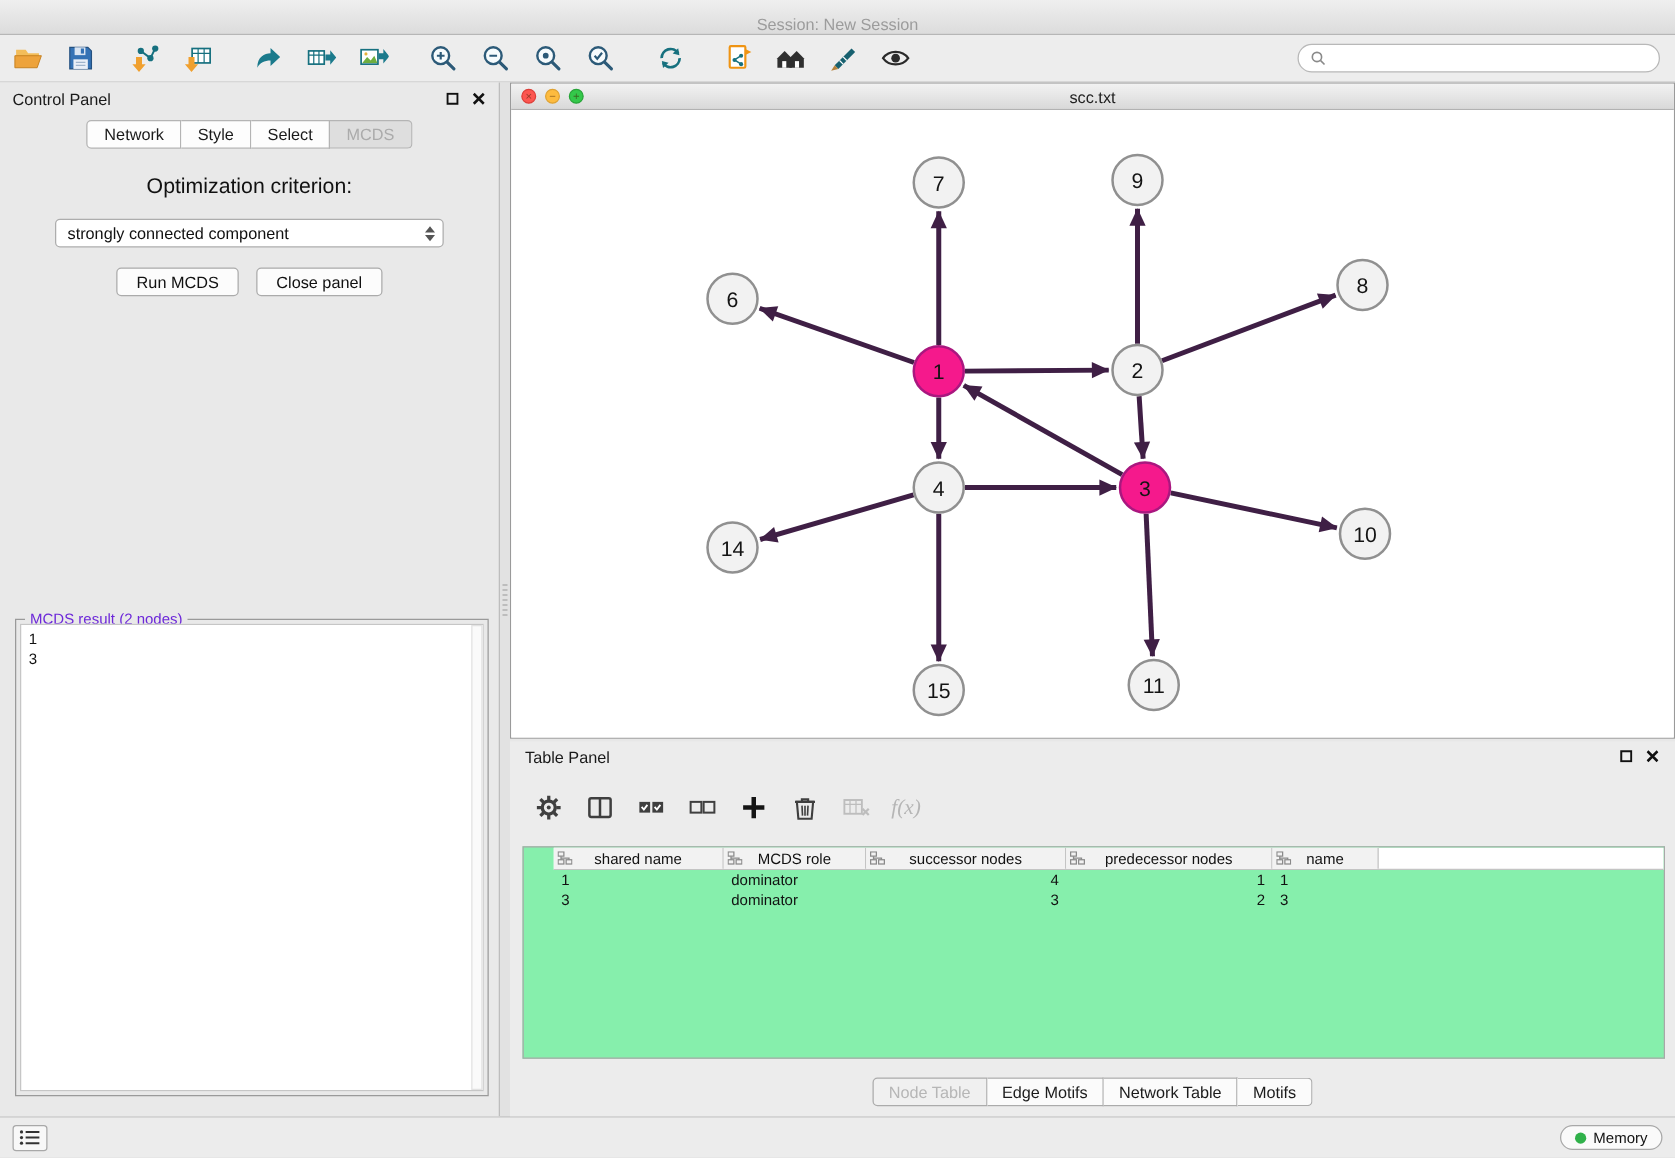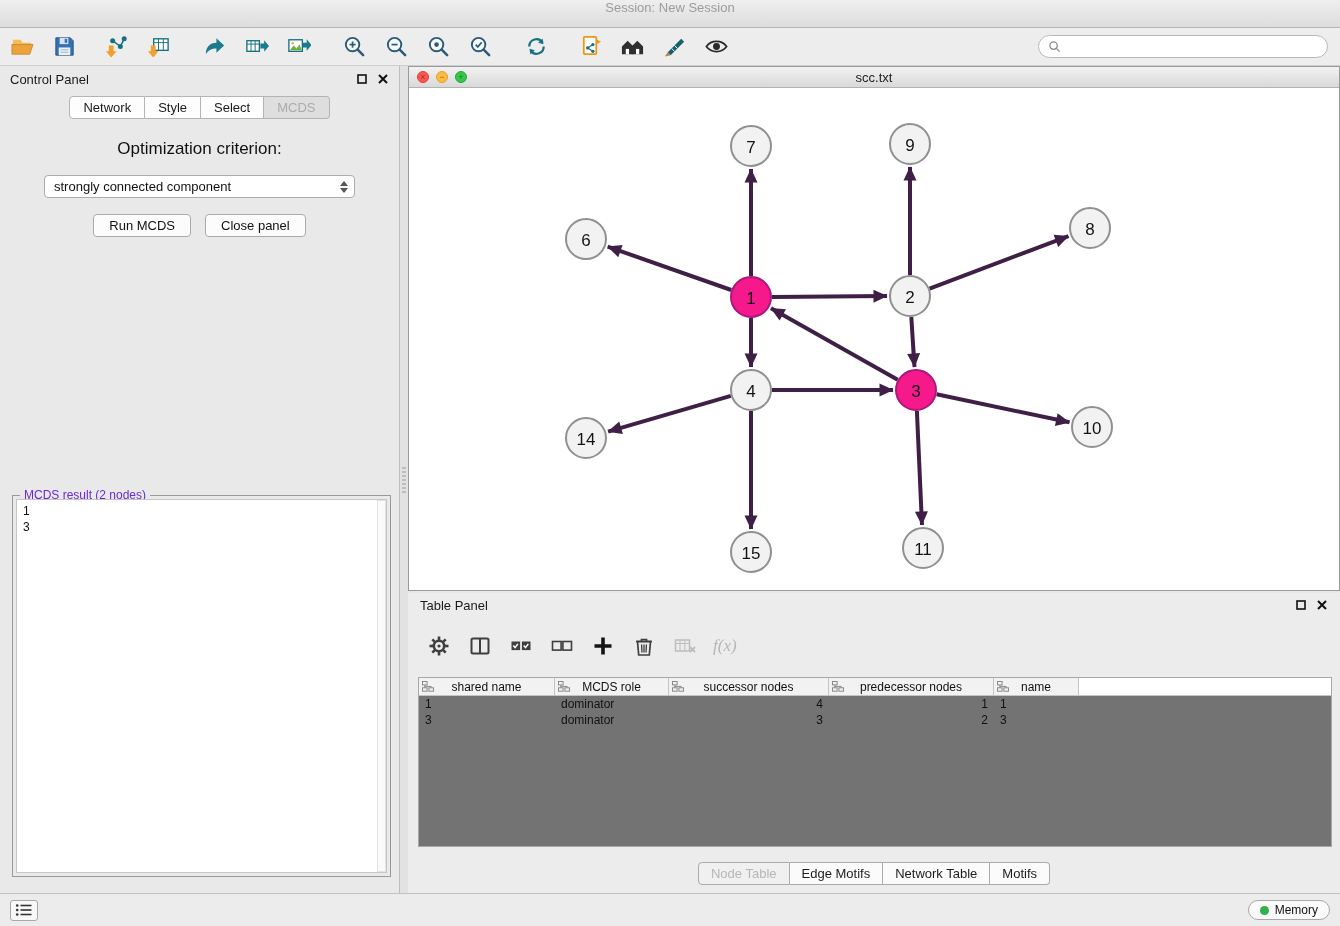--- a/index.html
+++ b/index.html
@@ -2,21 +2,21 @@
 <html><head>
 <meta charset="utf-8">
 <style>
   * { margin:0; padding:0; box-sizing:border-box; }
   html,body { width:1340px; height:926px; overflow:hidden; }
   body { font-family:"Liberation Sans","DejaVu Sans",sans-serif; background:#e4e4e4; }
   .app { width:1340px; height:926px; display:flex; flex-direction:column; background:#e7e7e7; }
 
   
   .titlebar { height:28px; background:linear-gradient(#efefef,#dcdcdc); border-bottom:1px solid #b6b6b6;
-    display:flex; align-items:flex-start; justify-content:center; font-size:13px; color:#9c9c9c; flex:0 0 auto; }
+    display:flex; align-items:flex-end; justify-content:center; font-size:13px; color:#9c9c9c; flex:0 0 auto; }
 
   
   .toolbar { height:38px; background:#ededed; border-bottom:1px solid #cfcfcf; display:flex; align-items:center; flex:0 0 auto; }
   .tb-group { display:flex; gap:14px; align-items:center; }
   .tb-icon { width:28px; height:28px; display:flex; align-items:center; justify-content:center; cursor:pointer; }
   .tb-icon svg { width:25px; height:25px; display:block; }
   .search-wrap { margin-left:auto; margin-right:12px; width:290px; height:23px; background:#fff; border:1px solid #b8b8b8;
     border-radius:12px; display:flex; align-items:center; padding:0 9px; gap:5px; }
   .search-wrap input { border:none; outline:none; flex:1; font-size:13px; background:transparent; font-family:inherit; }
 
@@ -68,21 +68,21 @@
   #network-svg { flex:1; width:100%; display:block; background:#fff; }
   #network-svg text { font-family:"Liberation Sans","DejaVu Sans",sans-serif; }
 
   
   .table-panel { flex:1; position:relative; background:#ececec; min-height:0; }
   .tp-header { height:24px; display:flex; align-items:center; padding:0 12px; font-size:13px; color:#1a1a1a; }
   .tp-toolbar { height:58px; display:flex; align-items:center; padding-left:18px; gap:15px; }
   .tp-icon { width:26px; height:26px; display:flex; align-items:center; justify-content:center; cursor:pointer; }
   .tp-icon svg { width:24px; height:24px; display:block; }
   .fx { font-family:"Liberation Serif","DejaVu Serif",serif; font-style:italic; font-size:17px; color:#b5b5b5; }
-  .table-area { position:absolute; top:84px; left:10px; right:8px; height:170px; background:#737373; border:1px solid #a8a8a8; overflow:hidden; }
+  .table-area { position:absolute; top:84px; left:10px; right:8px; height:170px; background:#86efac; border:1px solid #a8a8a8; overflow:hidden;padding-left:24px; }
   .th-row { display:flex; height:18px; background:#fff; border-bottom:1px solid #c4c4c4; }
   .th-cell { position:relative; background:#f2f2f2; border-right:1px solid #c4c4c4; display:flex; align-items:center;
     justify-content:center; font-size:12px; color:#111; flex:0 0 auto; cursor:pointer; }
   .th-icon { position:absolute; left:3px; top:3px; display:flex; }
   .trow { display:flex; height:16px; align-items:center; font-size:12px; color:#111; cursor:default; }
   .tcell { padding:0 6px; flex:0 0 auto; overflow:hidden; white-space:nowrap; }
   .table-tabs { position:absolute; bottom:8px; left:0; right:0; display:flex; justify-content:center; }
   .seg-tab { padding:3px 12px; font-size:13px; background:#fbfbfb; border:1px solid #ababab; border-left:none; color:#1c1c1c; cursor:pointer; }
   .seg-tab:first-child { border-left:1px solid #ababab; border-radius:4px 0 0 4px; }
   .seg-tab:last-child { border-radius:0 4px 4px 0; }

